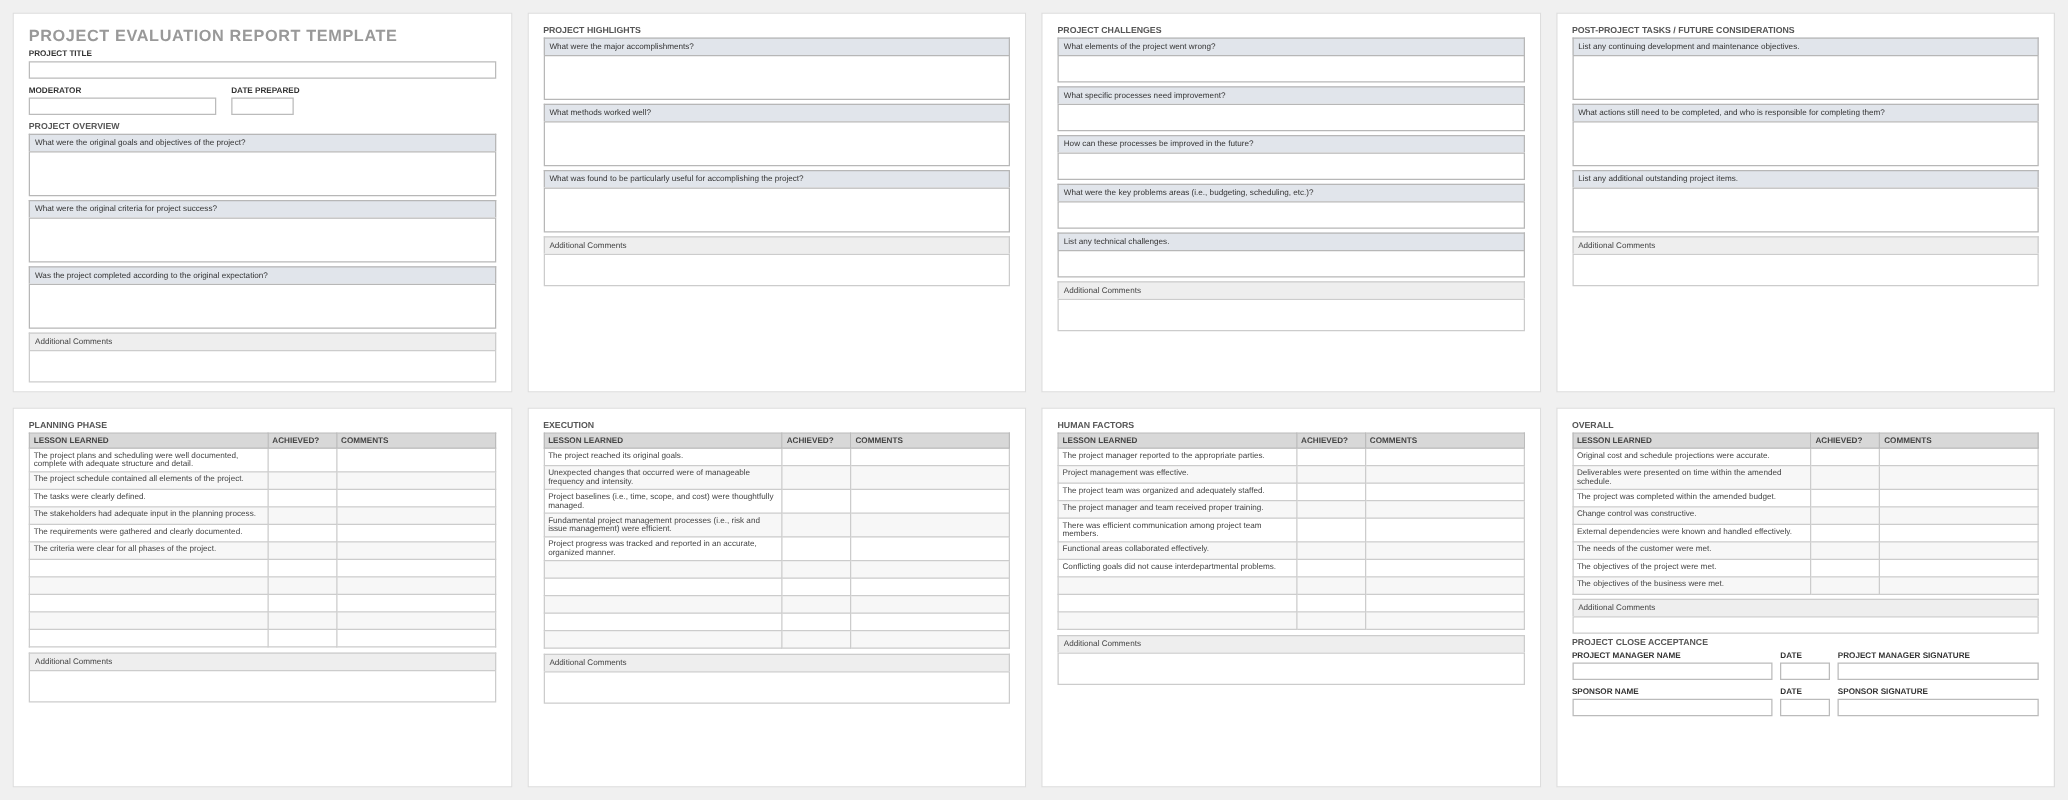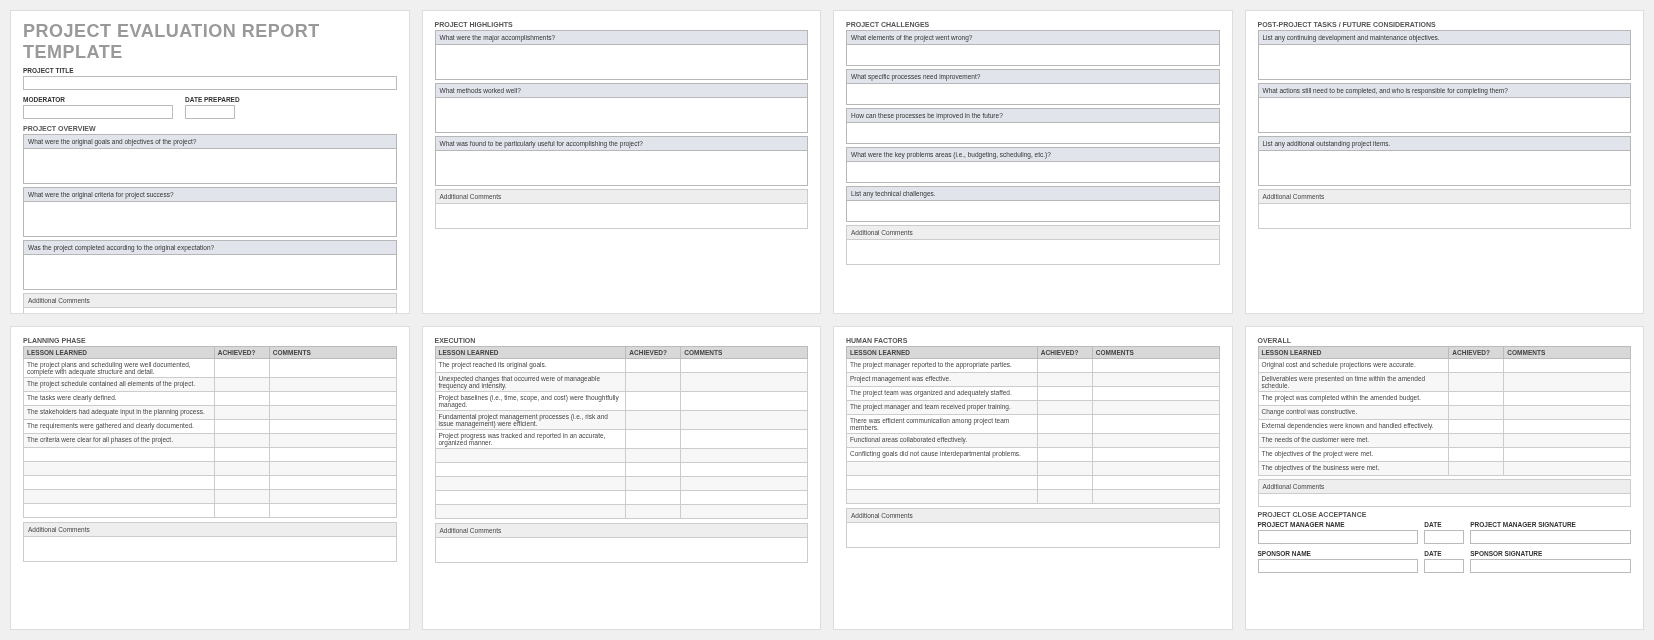--- a/index.html
+++ b/index.html
@@ -19,21 +19,21 @@
     gap: 12px;
     height: 100%;
   }
   .page {
     background: #fff;
     border: 1px solid #ddd;
     padding: 10px 12px;
     overflow: hidden;
   }
   .main-title {
-    font-size: 18px;
+    font-size: 13px;
     font-weight: bold;
     letter-spacing: 0.5px;
     color: #999;
     margin-bottom: 4px;
   }
   .small-label {
     font-size: 6.5px;
     font-weight: bold;
     color: #333;
     text-transform: uppercase;

